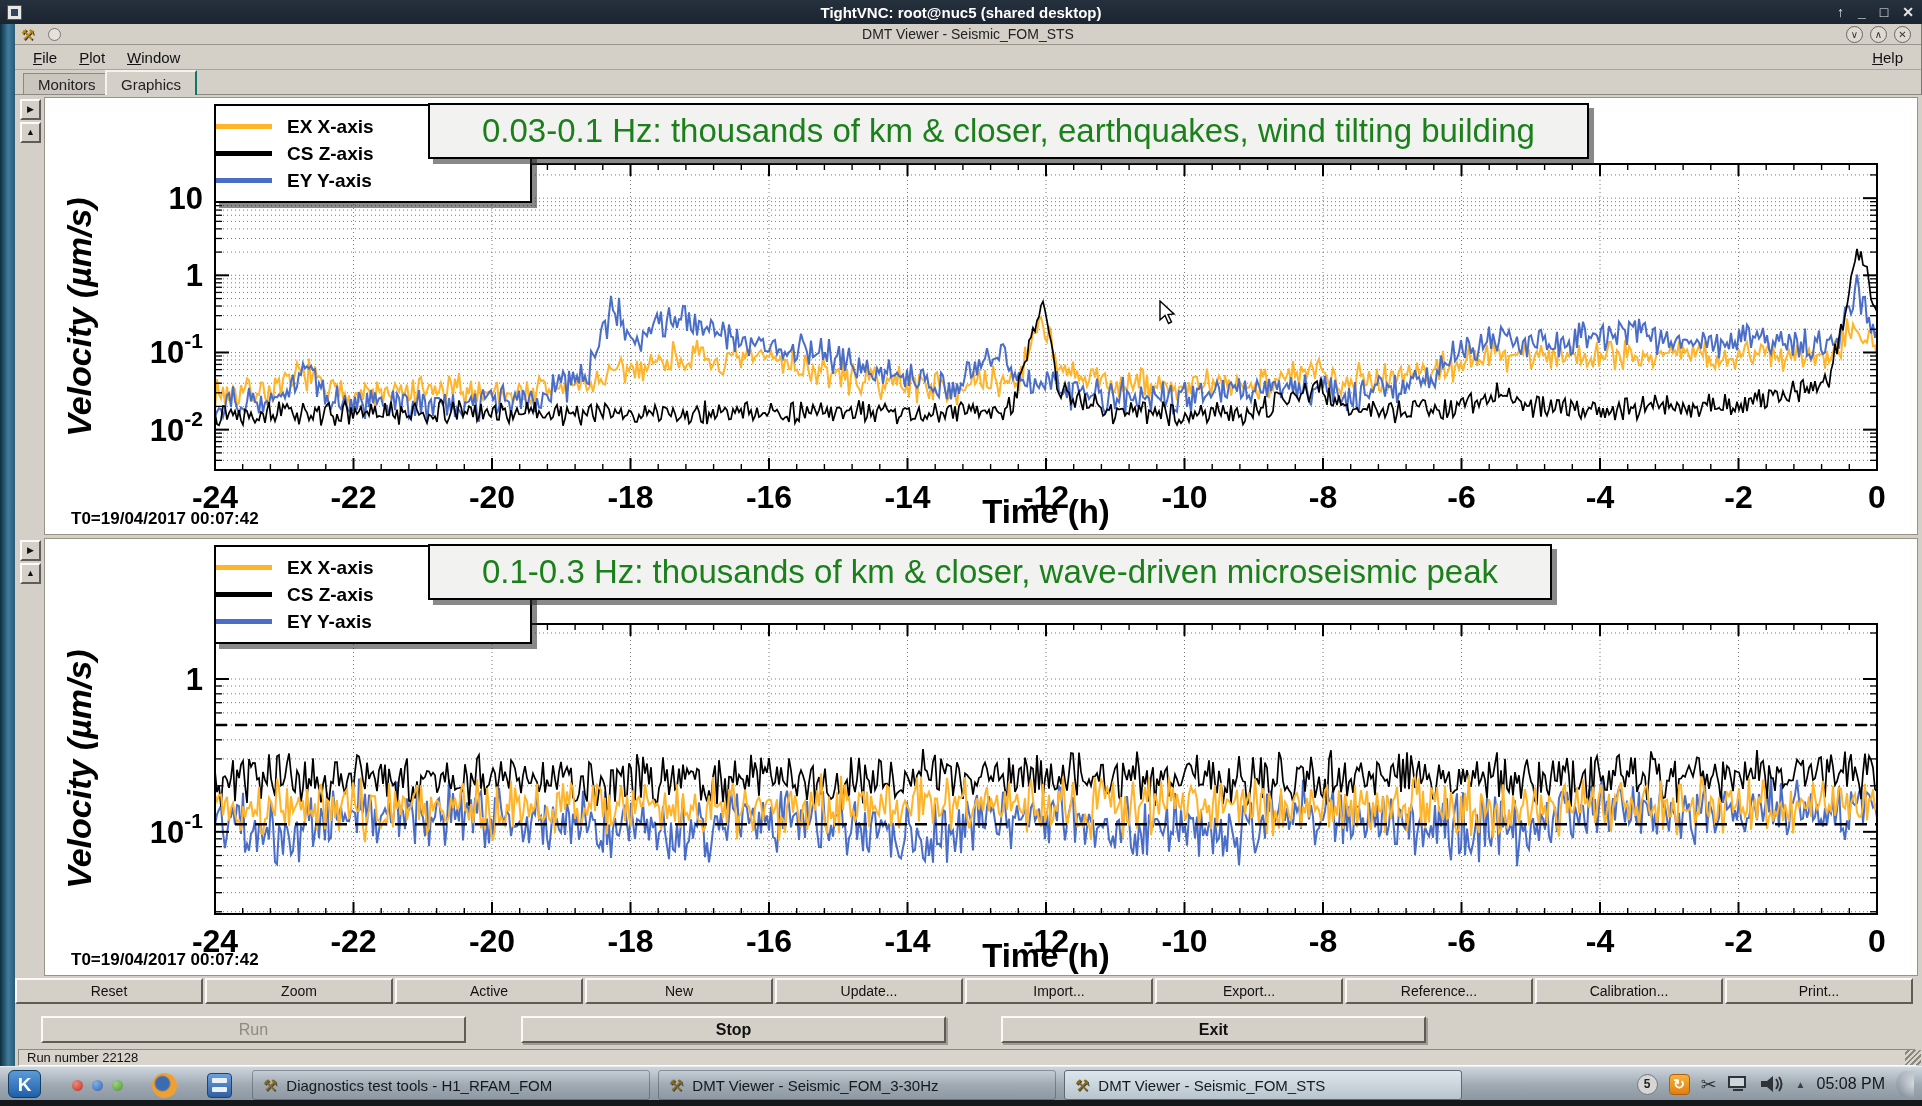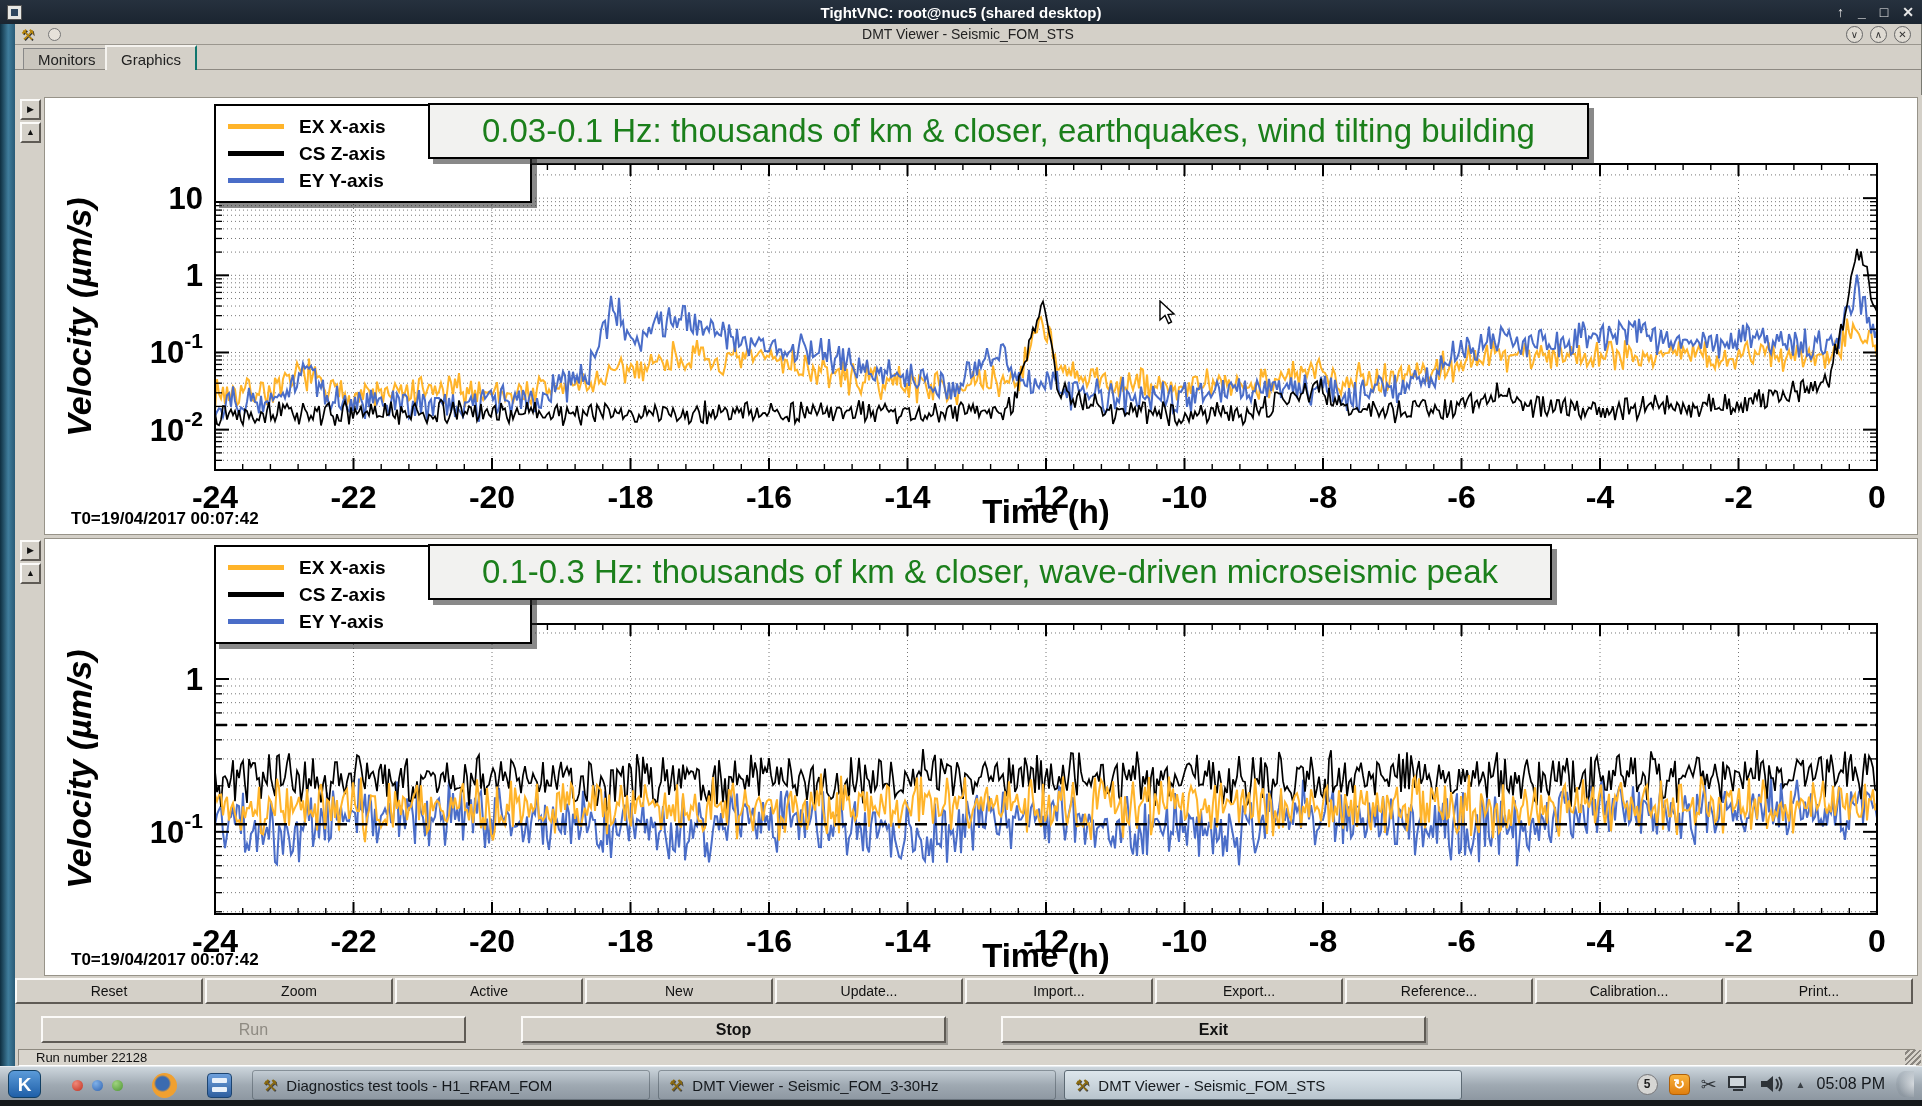--- a/index.html
+++ b/index.html
@@ -61,21 +61,21 @@
     border-right:2px solid #5f5b55; border-bottom:2px solid #5f5b55;
     font-size:9px; text-align:center; line-height:17px; color:#111; }
 
   .chart-panel { position:absolute; left:29px; width:1874px; height:438px; background:#fff;
     border:1px solid #979389; }
   #panel-0 { top:2px; }
   #panel-1 { top:443px; }
   .chart-panel svg { position:absolute; left:0; top:0; }
 
   .legend { position:absolute; left:169px; top:6px; width:318px; background:#fff;
-    border:2px solid #000; box-shadow:5px 5px 0 rgba(40,40,40,.55); padding:7px 0 7px 12px; z-index:2; }
+    border:2px solid #000; box-shadow:5px 5px 0 rgba(40,40,40,.55); padding:7px 0 7px 0; z-index:2; }
   .legend-row { display:flex; align-items:center; height:27px; }
   .legend-swatch { width:56px; height:5px; margin-right:15px; }
   .legend-label { font-size:19px; font-weight:bold; color:#000; }
 
   .annotation { position:absolute; left:383px; top:5px; background:#f2f2f0;
     border:2px solid #000; box-shadow:5px 5px 0 rgba(40,40,40,.55);
     padding:7px 52px; z-index:3; white-space:nowrap; }
   .annotation span { font-size:33px; font-weight:normal;margin-top:12px; }
 
   .t0-label { position:absolute; left:26px; bottom:5px; font-size:17px; font-weight:bold; color:#000; }
@@ -88,21 +88,21 @@
     text-align:center; line-height:22px; }
   #actions { position:absolute; left:26px; top:921px; display:flex; gap:55px; }
   .action-btn { width:425px; height:27px; background:#d4d0c8; font-size:16px; font-weight:bold;
     color:#111; text-align:center; line-height:23px;
     border-top:2px solid #fbfaf8; border-left:2px solid #fbfaf8;
     border-right:2px solid #5f5b55; border-bottom:2px solid #5f5b55;
     box-shadow:2px 2px 0 rgba(0,0,0,.25); }
   .action-btn.disabled { color:#8e8a82; font-weight:normal; box-shadow:none; }
   #statusbar { position:absolute; left:3px; top:954px; width:1898px; height:17px;
     border:1px solid #8d897f; border-bottom-color:#fff; border-right-color:#fff;
-    background:#d8d4cc; font-size:13px; color:#111; line-height:15px; padding-left:17px; }
+    background:#d8d4cc; font-size:13px; color:#111; line-height:15px; padding-left:8px; }
   #status-grip { position:absolute; right:1px; top:955px; width:16px; height:15px;
     background:repeating-linear-gradient(135deg,#d8d4cc 0 2px,#8a8680 2px 4px); }
 
   
   #taskbar { position:absolute; left:0; top:1066px; width:1922px; height:40px;
     background:linear-gradient(#cdd6dd,#9fa9b2 55%,#8d97a1);
     border-top:1px solid #e7ecf0; border-bottom:6px solid #15181b; }
   #kicker { position:absolute; left:8px; top:3px; width:33px; height:28px; border-radius:6px;
     background:linear-gradient(#5b9bd9,#1f5fa8); border:1px solid #123f63;
     color:#fff; font-weight:bold; font-size:19px; text-align:center; line-height:27px; }
@@ -168,20 +168,26 @@
       <span id="app-icon">⚒</span>
       <span id="app-menu-dot"></span>
       <div id="app-title">DMT Viewer - Seismic_FOM_STS</div>
       <div id="app-winbtns">
         <div class="win-circle">∨</div>
         <div class="win-circle">∧</div>
         <div class="win-circle">✕</div>
       </div>
     </div>
 
+    <div id="menubar">
+      <span class="menu-item"><u>F</u>ile</span>
+      <span class="menu-item"><u>P</u>lot</span>
+      <span class="menu-item"><u>W</u>indow</span>
+      <span class="menu-item" id="menu-help"><u>H</u>elp</span>
+    </div>
 
     <div id="tabbar">
       <div class="tab" id="tab-0">Monitors</div>
       <div class="tab active" id="tab-1">Graphics</div>
       <div id="tabline"></div>
     </div>
 
     <div id="content">
 
       <div class="panel-arrow" style="top:4px;">▶</div>

